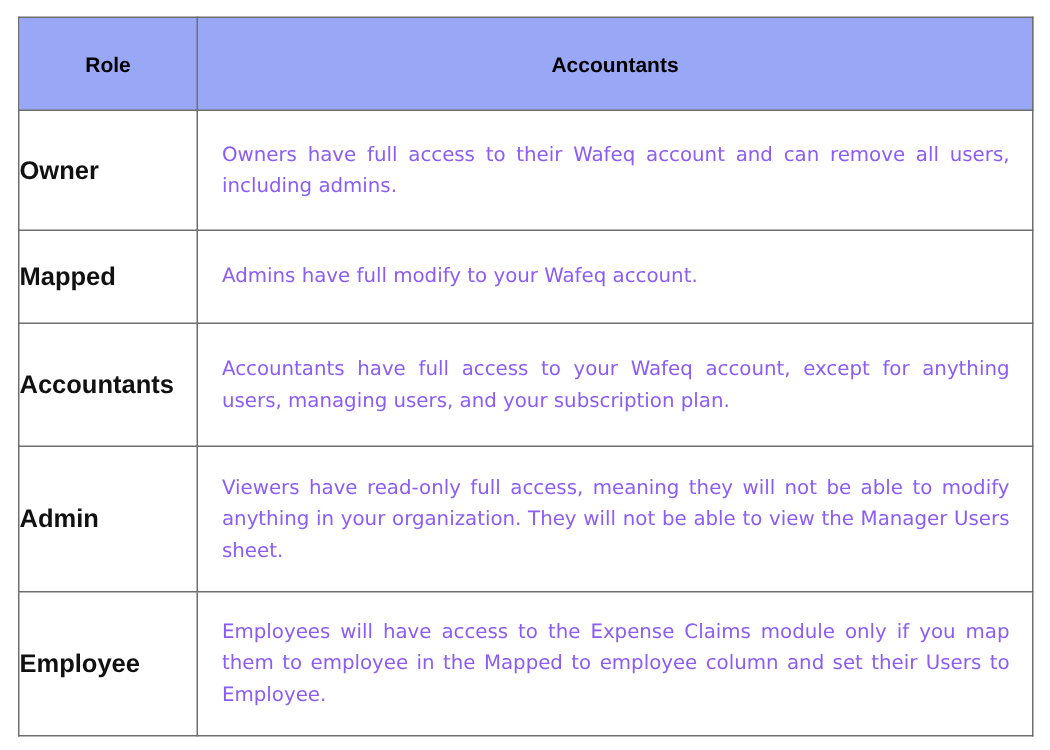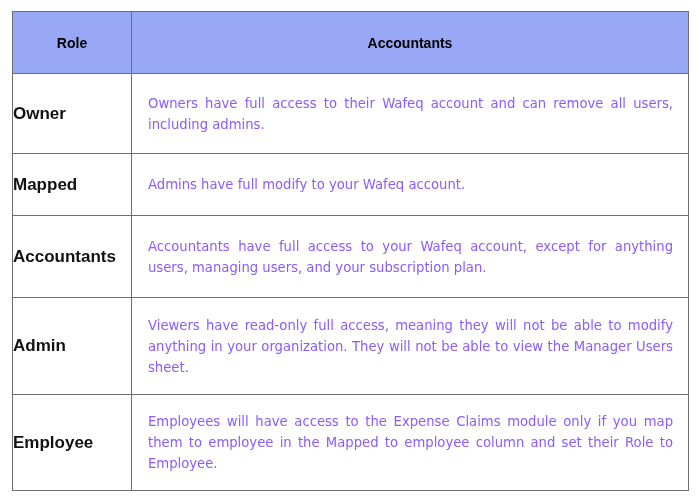--- a/index.html
+++ b/index.html
@@ -84,17 +84,17 @@
       <tr class="r-accountant">
         <td class="role">Accountants</td>
         <td class="desc">Accountants have full access to your Wafeq account, except for anything users, managing users, and your subscription plan.</td>
       </tr>
       <tr class="r-viewer">
         <td class="role">Admin</td>
         <td class="desc">Viewers have read-only full access, meaning they will not be able to modify anything in your organization. They will not be able to view the Manager Users sheet.</td>
       </tr>
       <tr class="r-employee">
         <td class="role">Employee</td>
-        <td class="desc">Employees will have access to the Expense Claims module only if you map them to employee in the Mapped to employee column and set their Role to Employee.</td>
+        <td class="desc">Employees will have access to the Expense Claims module only if you map them to employee in the Mapped to employee column and set their Users to Employee.</td>
       </tr>
     </tbody>
   </table>
 </div>
 
 </body></html>

